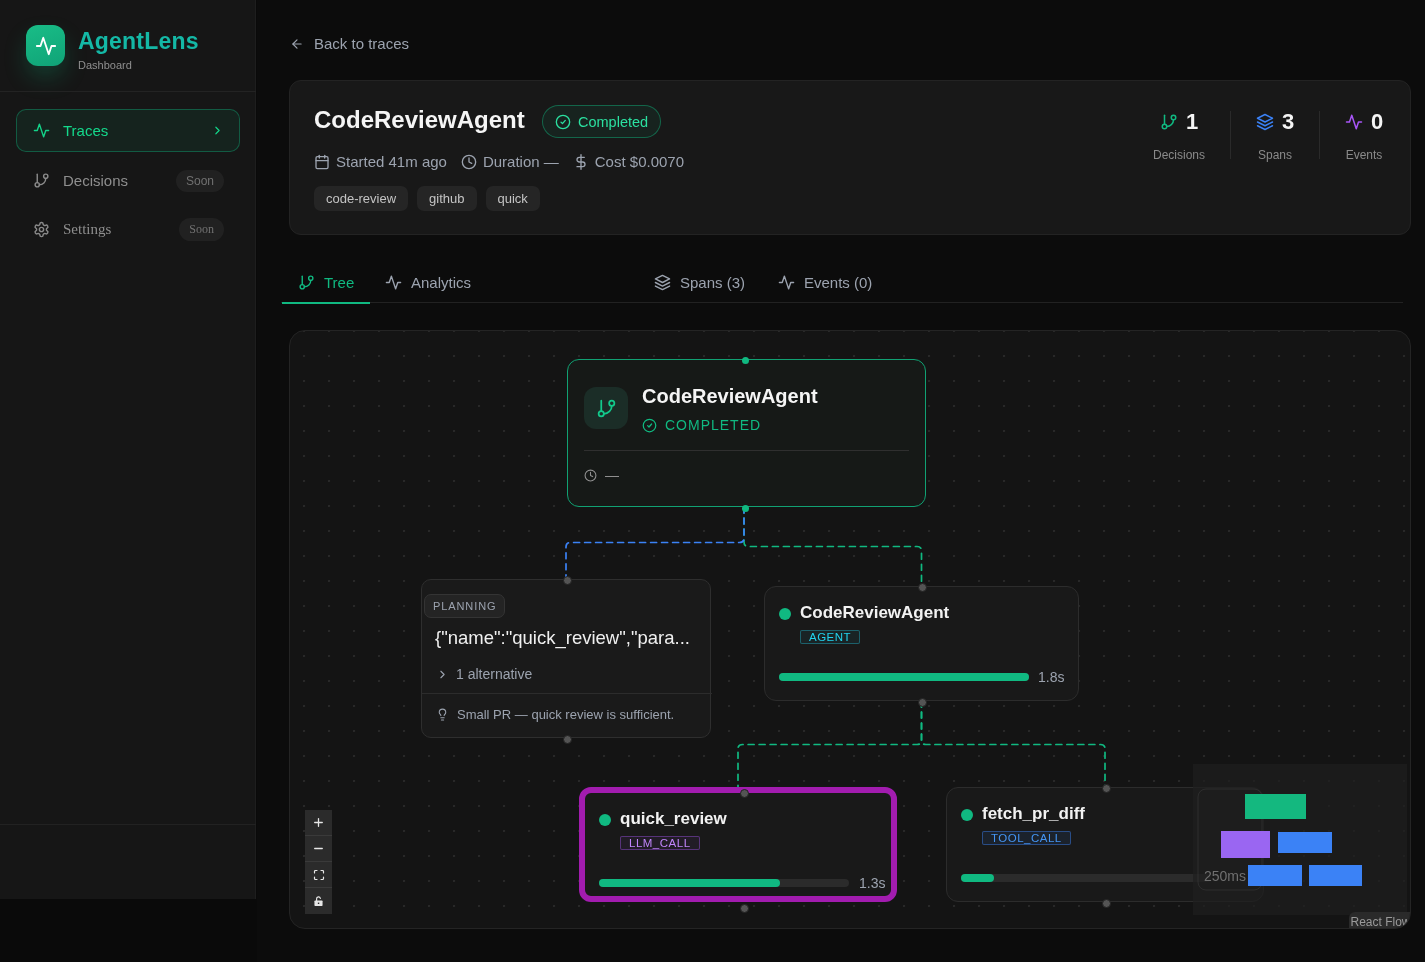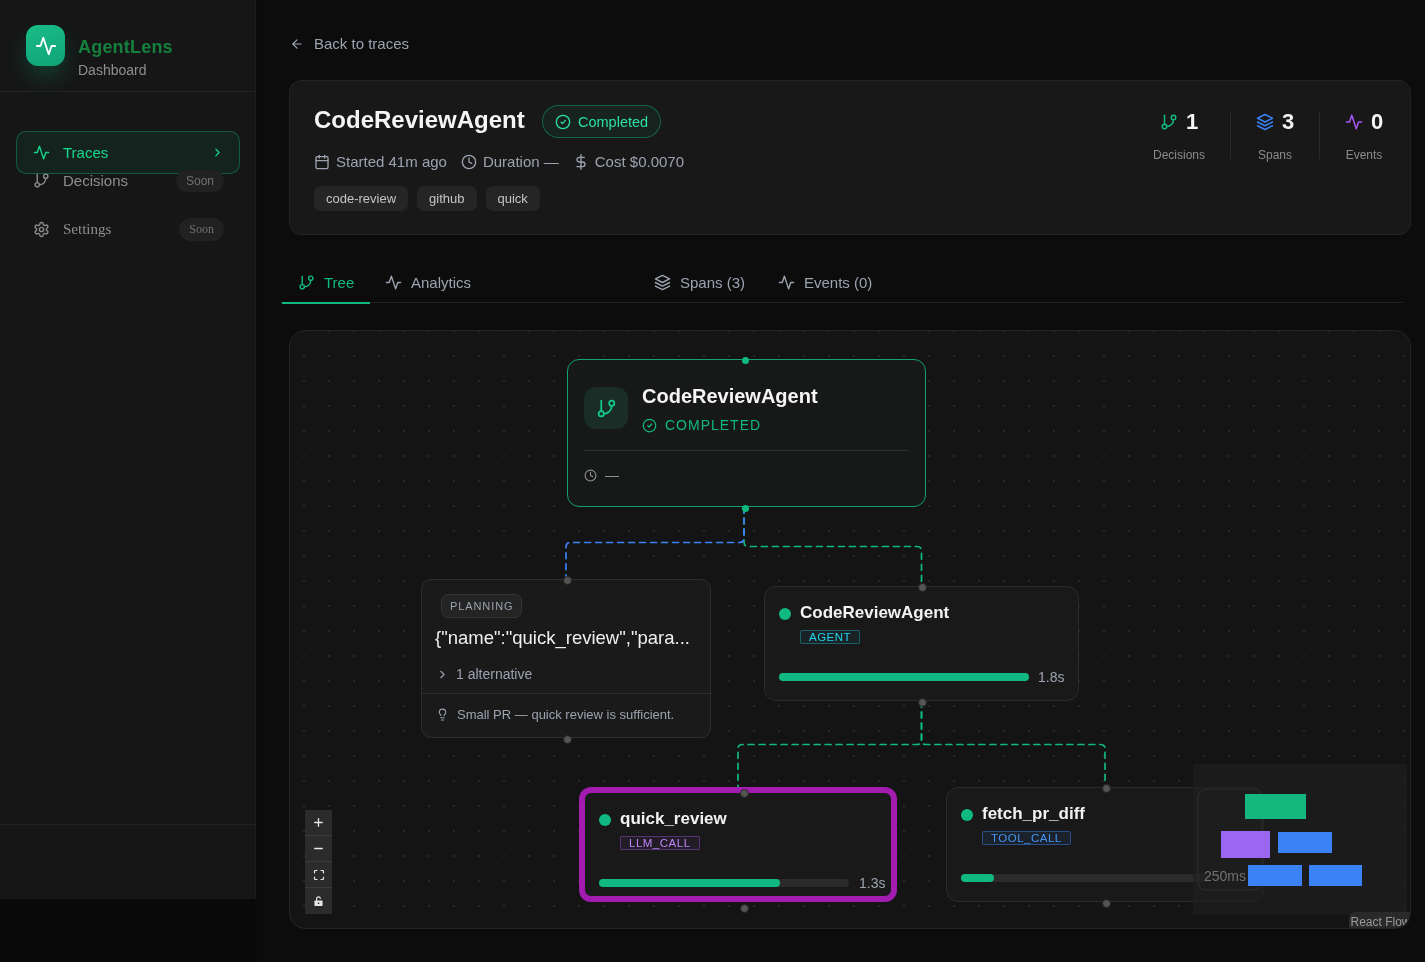--- a/index.html
+++ b/index.html
@@ -6,22 +6,22 @@
   html,body { width:1425px; height:962px; background:#0a0a0a; font-family:"Liberation Sans", sans-serif; overflow:hidden; }
   .abs { position:absolute; }
   svg { display:block; }
 
   
   #sidebar { position:absolute; left:0; top:0; width:256px; height:899px; background:#161616; border-right:1px solid #1e1e1e; }
   #logo { position:absolute; left:26px; top:25px; width:39px; height:41px; border-radius:12px;
           background:linear-gradient(160deg,#19bd87 0%,#10a377 100%);
           box-shadow:0 12px 26px -4px rgba(16,185,129,.33); display:flex; align-items:center; justify-content:center; }
   #brand { position:absolute; left:78px; top:28px; }
-  #brand .t { font-size:18px; font-weight:bold; color:#15803d; letter-spacing:.2px;margin-top:9px; }
-  #brand .s { font-size:14px; color:#8f8f8f; margin-top:4px; }
+  #brand .t { font-size:23px; font-weight:bold; color:#14b8a6; letter-spacing:.2px; }
+  #brand .s { font-size:11px; color:#8f8f8f; margin-top:4px; }
   #sidehr { position:absolute; left:0; top:91px; width:256px; border-top:1px solid #232323; }
   .nav { position:absolute; left:16px; width:224px; height:43px; border-radius:10px; display:flex; align-items:center; padding:0 16px 0 17px; }
   .nav.active { background:rgba(16,185,129,.08); border:1px solid rgba(16,185,129,.38); color:#10b981; padding:0 15px 0 16px; }
   .nav.idle { color:#8e8e8e; }
   .nav .lbl { font-size:15px; margin-left:13px; flex:1; }
   .nav.active .lbl { color:#14d98c; font-weight:400; }
   .soon { background:#212121; color:#717171; font-size:12px; padding:4px 10px; border-radius:999px; }
   #sidefoot-hr { position:absolute; left:0; top:824px; width:256px; border-top:1px solid #222; }
   #verbox { position:absolute; left:17px; top:841px; width:221px; height:42px; border:1px solid #2a2a2a; border-radius:10px;
             display:flex; align-items:center; padding-left:16px; color:#8b8b8b; font-size:13px; }
@@ -90,21 +90,21 @@
     <svg width="22" height="22" viewBox="0 0 24 24" fill="none" stroke="#ffffff" stroke-width="2" stroke-linecap="round" stroke-linejoin="round">
         <path d="M22 12h-4l-3 9L9 3l-3 9H2"></path>
       </svg>
   </div>
   <div id="brand">
       <div class="t">AgentLens</div>
       <div class="s">Dashboard</div>
     </div>
   <div id="sidehr"></div>
 
-  <div class="nav active" style="top:109px;margin-top:22px;">
+  <div class="nav active" style="top:109px;">
     <svg width="17" height="17" viewBox="0 0 24 24" fill="none" stroke="#13d389" stroke-width="2" stroke-linecap="round" stroke-linejoin="round">
         <path d="M22 12h-4l-3 9L9 3l-3 9H2"></path>
       </svg>
     <span class="lbl">Traces</span>
     <svg width="13" height="13" viewBox="0 0 24 24" fill="none" stroke="#13d389" stroke-width="2.2" stroke-linecap="round" stroke-linejoin="round">
         <polyline points="9 18 15 12 9 6"></polyline>
       </svg>
   </div>
   <div class="nav idle" style="top:159px;">
     <svg width="17" height="17" viewBox="0 0 24 24" fill="none" stroke="#8a8a8a" stroke-width="2" stroke-linecap="round" stroke-linejoin="round">
@@ -285,21 +285,21 @@
             <circle cx="12" cy="12" r="10"></circle>
             <polyline points="12 6 12 12 16 14"></polyline>
           </svg>
         —
       </div>
       <div class="handle" style="left:174px;top:-3.5px;width:7px;height:7px;background:#10b981;"></div>
       <div class="handle" style="left:174px;top:144.5px;width:7px;height:7px;background:#10b981;"></div>
     </div>
 
     <div class="node" id="nplan">
-      <div style="position:absolute;left:19px;top:14px;border:1px solid #343434;background:#242424;color:#9ca3af;font-size:11px;letter-spacing:0.9px;padding:5px 8px;border-radius:7px;">PLANNING</div>
+      <div style="position:absolute;left:2px;top:14px;border:1px solid #343434;background:#242424;color:#9ca3af;font-size:11px;letter-spacing:0.9px;padding:5px 8px;border-radius:7px;">PLANNING</div>
       <div style="position:absolute;left:13px;top:47px;font-size:18.5px;color:#f0f0f0;font-weight:500;white-space:nowrap;">{"name":"quick_review","para...</div>
       <div style="position:absolute;left:14px;top:86px;display:flex;align-items:center;gap:7px;color:#9ca3af;font-size:14px;">
         <svg width="13" height="13" viewBox="0 0 24 24" fill="none" stroke="#9ca3af" stroke-width="2" stroke-linecap="round" stroke-linejoin="round">
             <polyline points="9 18 15 12 9 6"></polyline>
           </svg>
         1 alternative
       </div>
       <div style="position:absolute;left:0px;top:113px;width:290px;border-top:1px solid #2c2c2c;"></div>
       <div style="position:absolute;left:14px;top:127px;display:flex;align-items:center;gap:8px;color:#9ca3af;font-size:13px;">
         <svg width="13" height="13" viewBox="0 0 24 24" fill="none" stroke="#9ca3af" stroke-width="2" stroke-linecap="round" stroke-linejoin="round">

